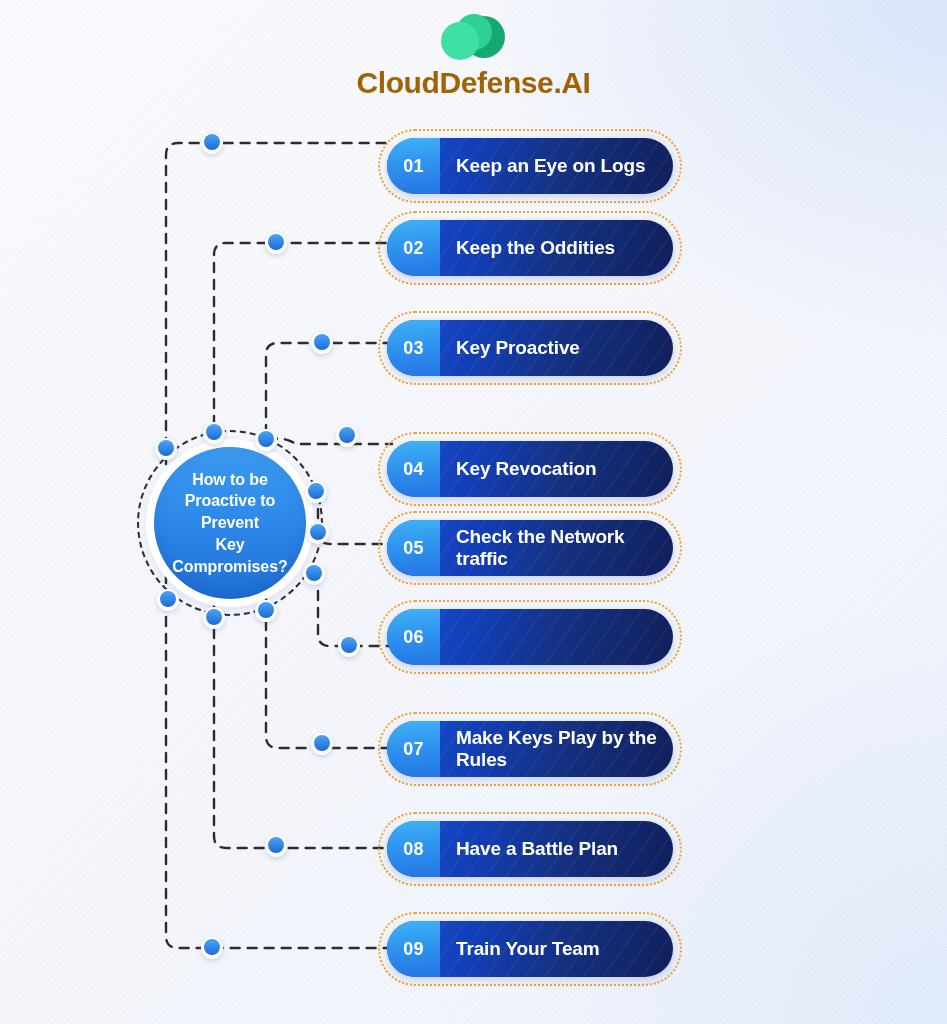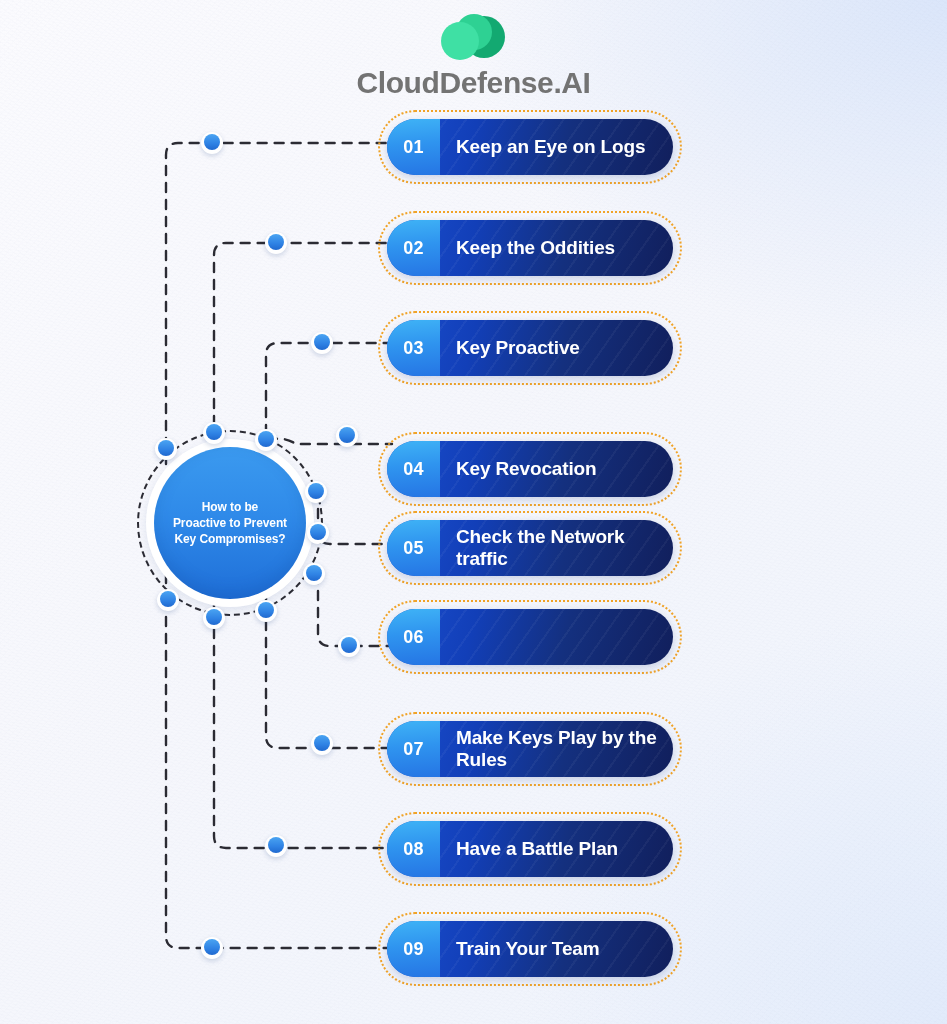--- a/index.html
+++ b/index.html
@@ -74,21 +74,21 @@
     top: 0px;
     width: 36px;
     height: 36px;
     border-radius: 50%;
     background: #2ed193;
   }
   .brand {
     font-size: 30px;
     font-weight: 700;
     letter-spacing: -0.4px;
-    color: #737373;
+    color: #a16207;
   }
 
   
   .wires {
     position: absolute;
     left: 0;
     top: 0;
     width: 947px;
     height: 1024px;
     z-index: 1;
@@ -127,21 +127,21 @@
     height: 152px;
     border-radius: 50%;
     background: linear-gradient(180deg, #3b9aef 0%, #2f8ae9 45%, #1f6fd8 100%);
     display: flex;
     align-items: center;
     justify-content: center;
     box-shadow: inset 0 -6px 16px rgba(12,60,140,.18);
   }
   .hub-text {
     color: #ffffff;
-    font-size: 12px;
+    font-size: 16px;
     font-weight: 700;
     line-height: 1.36;
     text-align: center;
     padding: 0 10px;
     white-space: pre-line;
     letter-spacing: -0.1px;
   }
 
   
   .node {
@@ -284,21 +284,21 @@
 
   <div class="node" style="left:201px; top:132px;"></div>
   <div class="node" style="left:265px; top:232px;"></div>
   <div class="node" style="left:311px; top:332px;"></div>
   <div class="node" style="left:336px; top:425px;"></div>
   <div class="node" style="left:311px; top:733px;"></div>
   <div class="node" style="left:265px; top:835px;"></div>
   <div class="node" style="left:201px; top:937px;"></div>
   <div class="node" style="left:338px; top:635px;"></div>
 
-  <div class="card" style="top:110px;">
+  <div class="card" style="top:129px;">
     <div class="card-inner">
       <div class="card-num">01</div>
       <div class="card-label">Keep an Eye on Logs</div>
     </div>
   </div>
 
   <div class="card" style="top:211px;">
     <div class="card-inner">
       <div class="card-num">02</div>
       <div class="card-label">Keep the Oddities</div>

